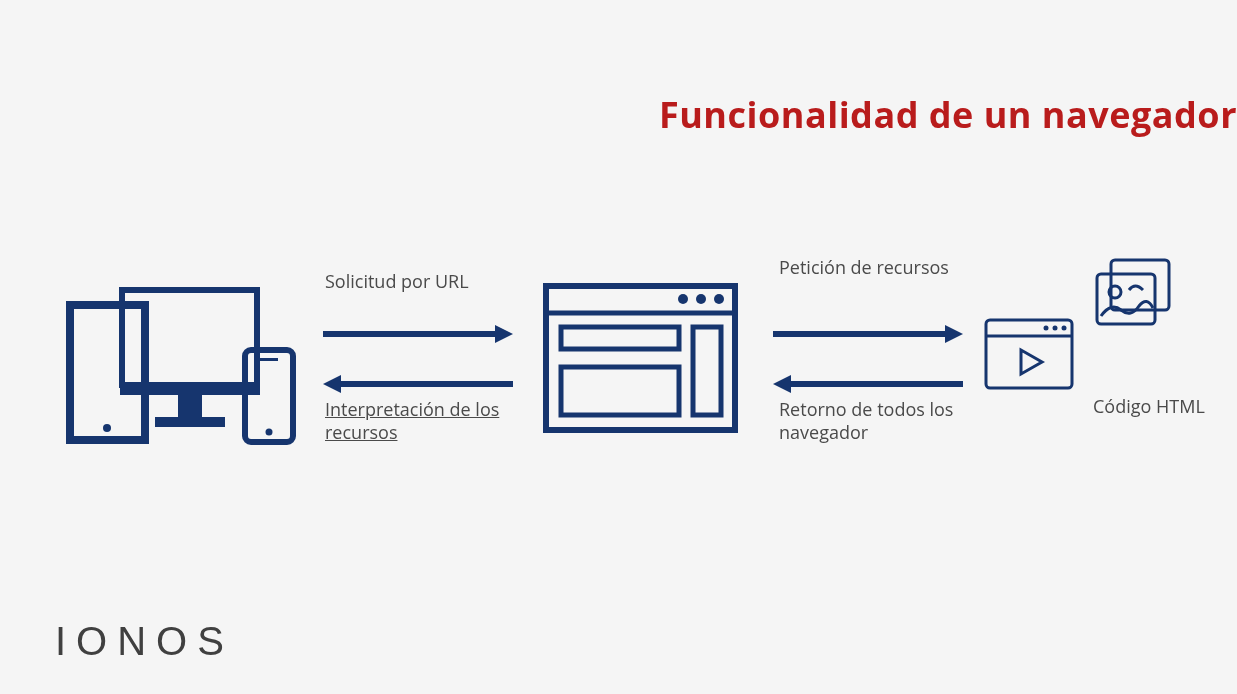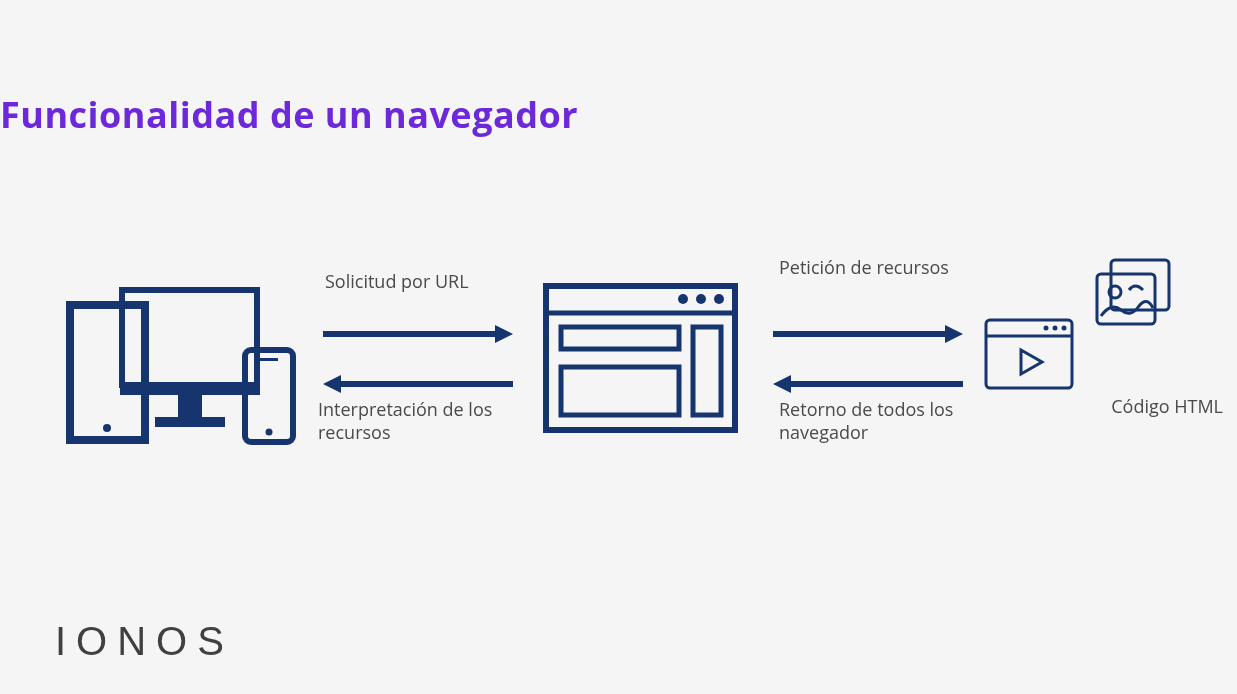--- a/index.html
+++ b/index.html
@@ -8,24 +8,24 @@
     background:#f5f5f5;
     font-family:"Open Sans","Segoe UI",Arial,sans-serif;
     color:#4a4a4a;
     position:relative;
     overflow:hidden;
   }
   .title{
     position:absolute;
     top:90px;
     width:100%;
-    text-align:left;
+    text-align:right;
     font-size:36px;
     font-weight:700;
-    color:#6d28d9;
+    color:#b91c1c;
     letter-spacing:0.5px;
   }
   .navy{stroke:#16356e;fill:none;}
   .navy-fill{fill:#16356e;}
   .label{
     position:absolute;
     font-size:18px;
     color:#4a4a4a;
     line-height:1.3;
   }
@@ -101,18 +101,18 @@
 <svg width="190" height="24" viewBox="0 0 190 24" style="left:773px;top:322px;">
   <line x1="0" y1="12" x2="175" y2="12" class="navy" stroke-width="6"></line>
   <polygon points="172,3 190,12 172,21" class="navy-fill"></polygon>
 </svg>
 <svg width="190" height="24" viewBox="0 0 190 24" style="left:773px;top:372px;">
   <line x1="15" y1="12" x2="190" y2="12" class="navy" stroke-width="6"></line>
   <polygon points="18,3 0,12 18,21" class="navy-fill"></polygon>
 </svg>
 
 <div class="label" style="left:325px;top:270px;width:200px;">Solicitud por URL</div>
-<div class="label" style="left:318px;top:398px;width:200px;">Interpretación de los recursos</div>
+<div class="label" style="left:325px;top:398px;width:200px;text-decoration:underline;">Interpretación de los recursos</div>
 <div class="label" style="left:779px;top:256px;width:180px;">Petición de recursos</div>
 <div class="label" style="left:779px;top:398px;width:180px;">Retorno de todos los navegador</div>
-<div class="label" style="left:1093px;top:395px;width:130px;text-align:right;">Código HTML</div>
+<div class="label" style="left:1093px;top:395px;width:130px;">Código HTML</div>
 
 <div class="logo">IONOS</div>
 
 </body></html>

